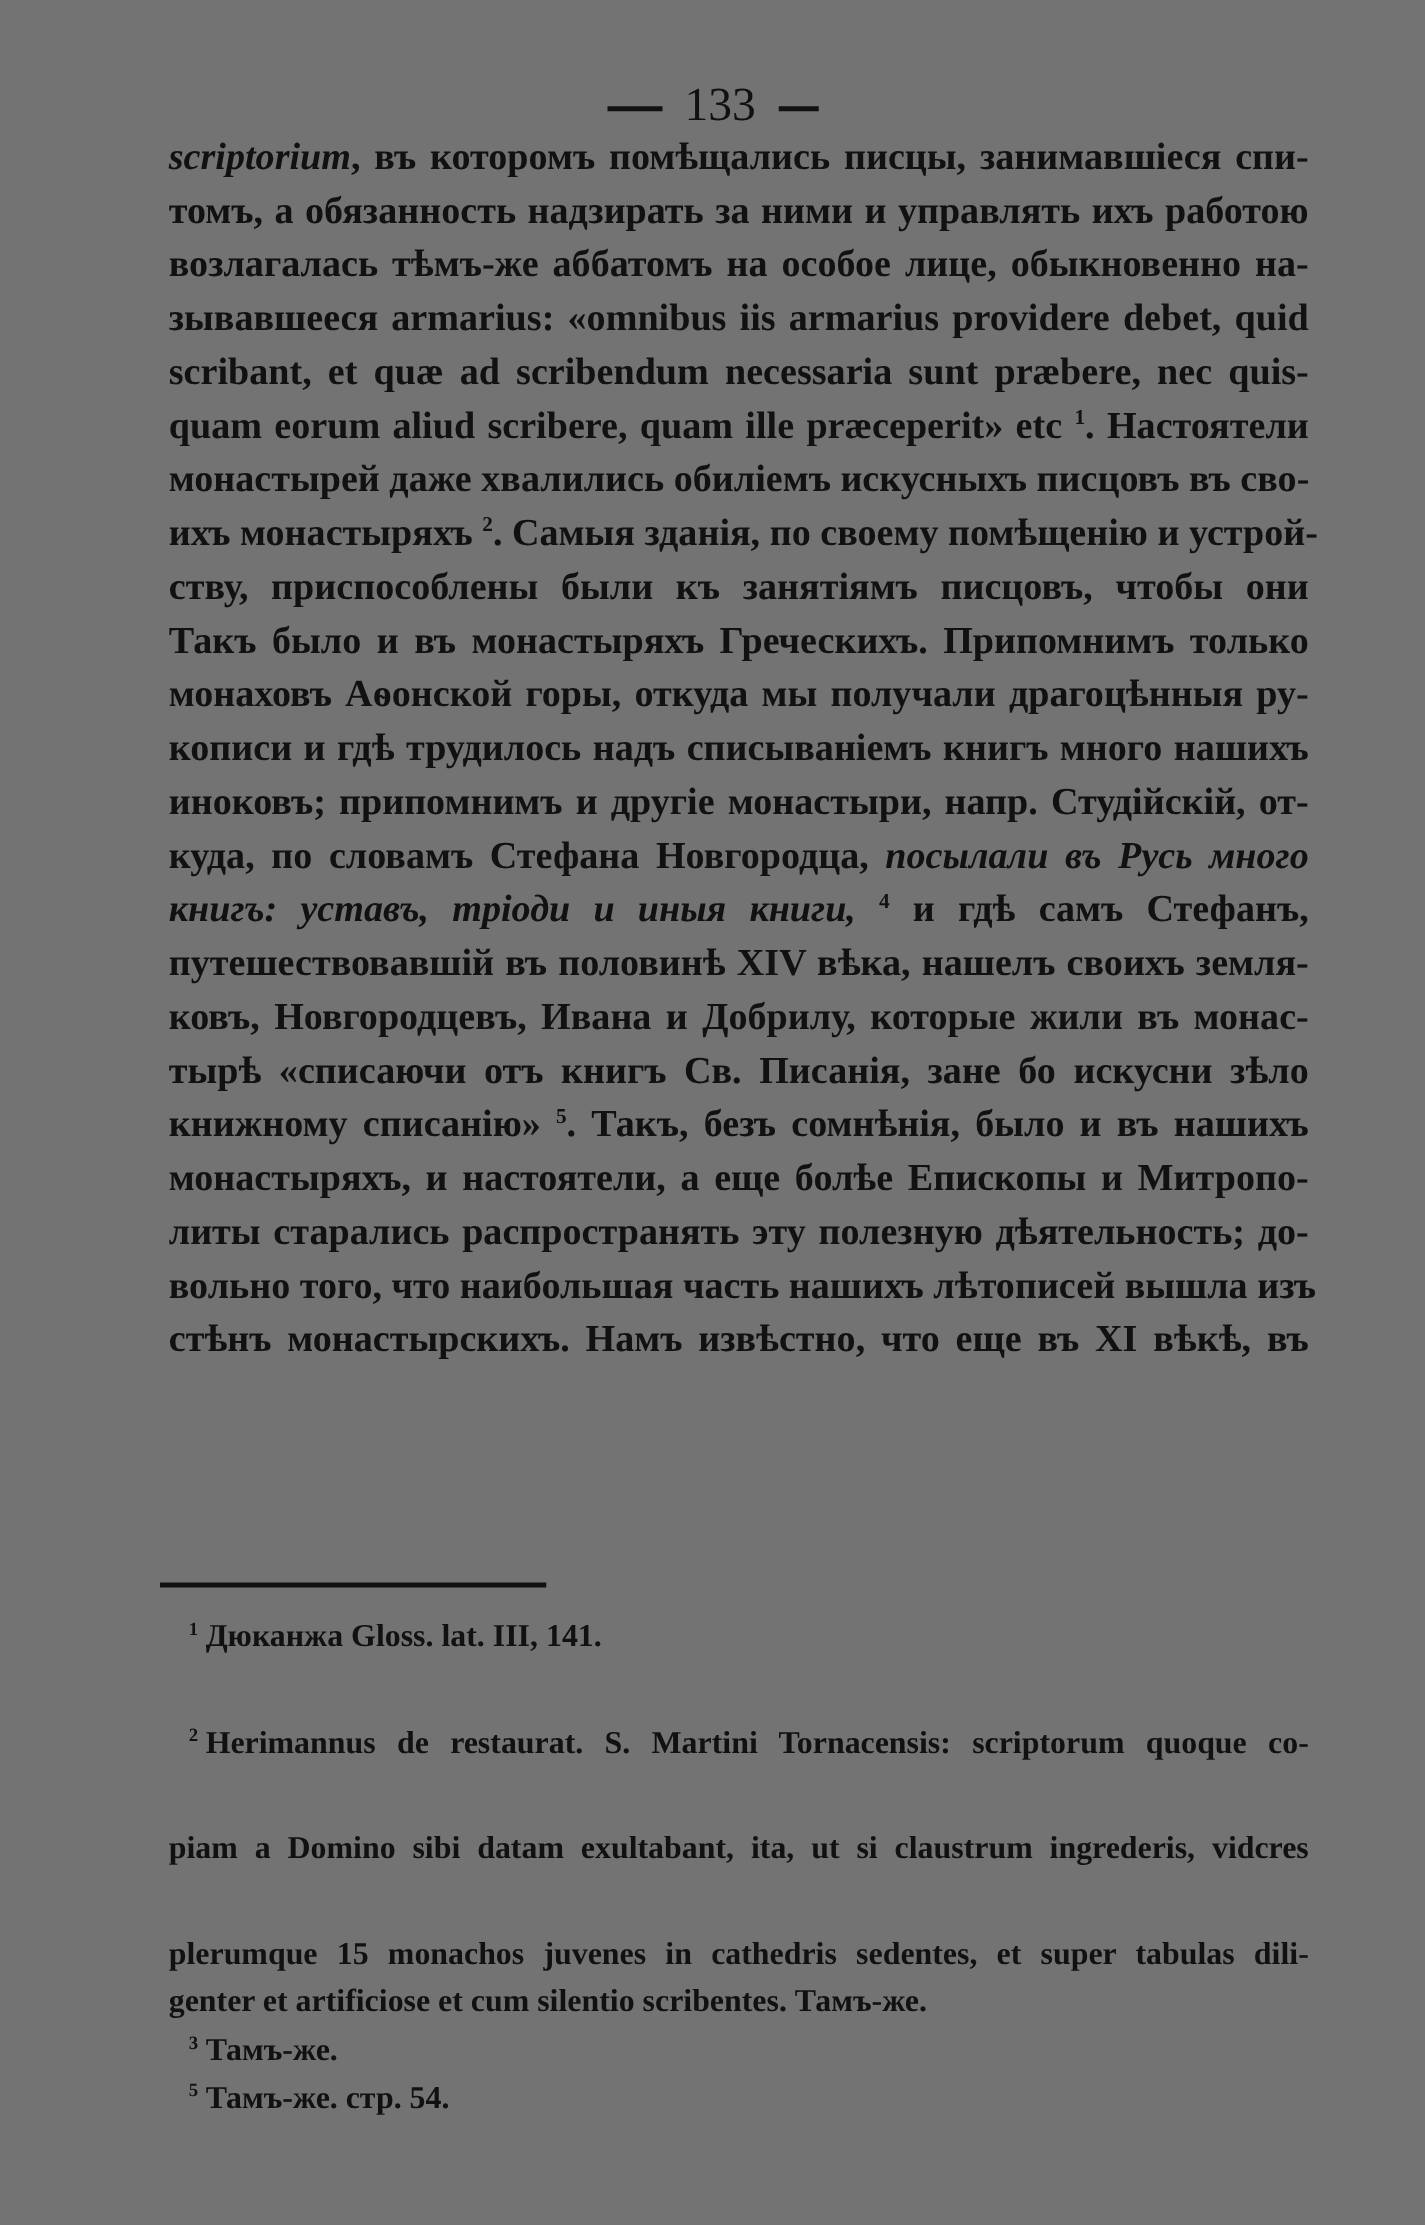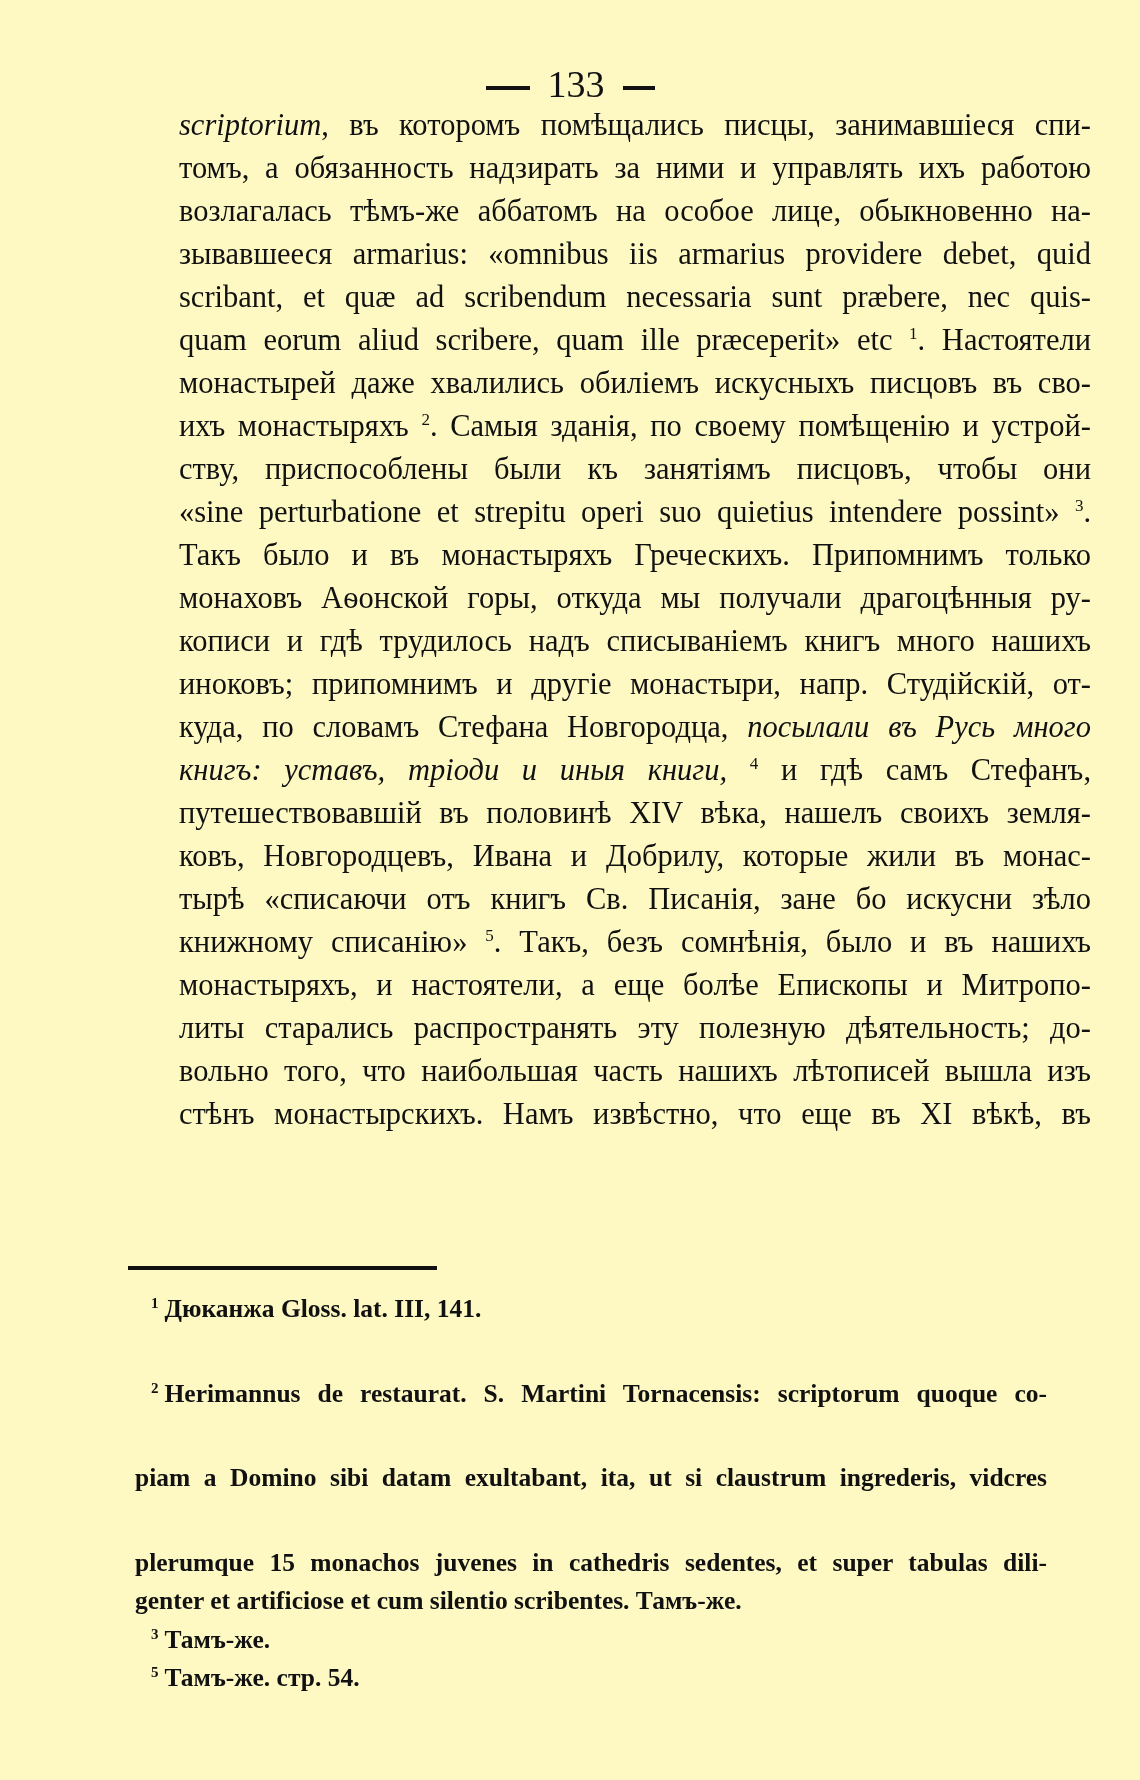--- a/index.html
+++ b/index.html
@@ -1,28 +1,28 @@
 <!DOCTYPE html>
 <html><head>
 <meta charset="utf-8">
 <style>
   html, body { margin: 0; padding: 0; background: #ffffff; }
   body { width: 1140px; height: 1780px; position: relative; overflow: hidden; color: #111; }
-  .page { position: absolute; left: 0; top: 0; width: 1140px; height: 1780px; background: #fef9c3; }
+  .page { position: absolute; left: 0; top: 0; width: 1140px; height: 1780px; background: #737373; }
   .folio {
     position: absolute; top: 60px; left: 0; width: 1140px; text-align: center;
     font-family: "Liberation Serif", serif; font-size: 38px; letter-spacing: 0px;
     line-height: 48px; color: #111;
   }
   .folio .dash { display: inline-block; width: 44px; height: 4px; background: #111; vertical-align: middle; margin: 0 18px; }
   .folio .dash.right { width: 32px; }
   .body-text {
     position: absolute; left: 135px; top: 104px; width: 912px;
-    font-family: "Liberation Serif", serif; font-size: 30.5px; font-weight: normal;
-    line-height: 43px; color: #111; margin-left: 44px;
+    font-family: "Liberation Serif", serif; font-size: 30.5px; font-weight: bold;
+    line-height: 43px; color: #111;
   }
   .line { display: block; white-space: nowrap; text-align: justify; text-align-last: justify; height: 43px; }
   .it { font-style: italic; }
   sup { font-size: 17px; vertical-align: 11px; line-height: 0; }
   .rule {
     position: absolute; left: 128px; top: 1266px; width: 309px; height: 4px; background: #111;
   }
   .notes {
     position: absolute; left: 135px; top: 1290px; width: 912px;
     font-family: "Liberation Serif", serif; font-size: 25.5px; font-weight: bold; line-height: 38.5px; color: #111;
@@ -43,21 +43,20 @@
   <div class="body-text" id="body-text">
       <span class="line"><span class="it">scriptorium</span><span>, въ которомъ помѣщались писцы, занимавшіеся спи-</span></span>
       <span class="line"><span>томъ, а обязанность надзирать за ними и управлять ихъ работою</span></span>
       <span class="line"><span>возлагалась тѣмъ-же аббатомъ на особое лице, обыкновенно на-</span></span>
       <span class="line"><span>зывавшееся armarius: «omnibus iis armarius providere debet, quid</span></span>
       <span class="line"><span>scribant, et quæ ad scribendum necessaria sunt præbere, nec quis-</span></span>
       <span class="line"><span>quam eorum aliud scribere, quam ille præceperit» etc </span><sup>1</sup><span>. Настоятели</span></span>
       <span class="line"><span>монастырей даже хвалились обиліемъ искусныхъ писцовъ въ сво-</span></span>
       <span class="line"><span>ихъ монастыряхъ </span><sup>2</sup><span>. Самыя зданія, по своему помѣщенію и устрой-</span></span>
       <span class="line"><span>ству, приспособлены были къ занятіямъ писцовъ, чтобы они</span></span>
-      <span class="line"><span>«sine perturbatione et strepitu operi suo quietius intendere possint» </span><sup>3</sup><span>.</span></span>
       <span class="line"><span>Такъ было и въ монастыряхъ Греческихъ. Припомнимъ только</span></span>
       <span class="line"><span>монаховъ Аѳонской горы, откуда мы получали драгоцѣнныя ру-</span></span>
       <span class="line"><span>кописи и гдѣ трудилось надъ списываніемъ книгъ много нашихъ</span></span>
       <span class="line"><span>иноковъ; припомнимъ и другіе монастыри, напр. Студійскій, от-</span></span>
       <span class="line"><span>куда, по словамъ Стефана Новгородца, </span><span class="it">посылали въ Русь много</span></span>
       <span class="line"><span class="it">книгъ: уставъ, тріоди и иныя книги,</span><span> </span><sup>4</sup><span> и гдѣ самъ Стефанъ,</span></span>
       <span class="line"><span>путешествовавшій въ половинѣ XIV вѣка, нашелъ своихъ земля-</span></span>
       <span class="line"><span>ковъ, Новгородцевъ, Ивана и Добрилу, которые жили въ монас-</span></span>
       <span class="line"><span>тырѣ «списаючи отъ книгъ Св. Писанія, зане бо искусни зѣло</span></span>
       <span class="line"><span>книжному списанію» </span><sup>5</sup><span>. Такъ, безъ сомнѣнія, было и въ нашихъ</span></span>

